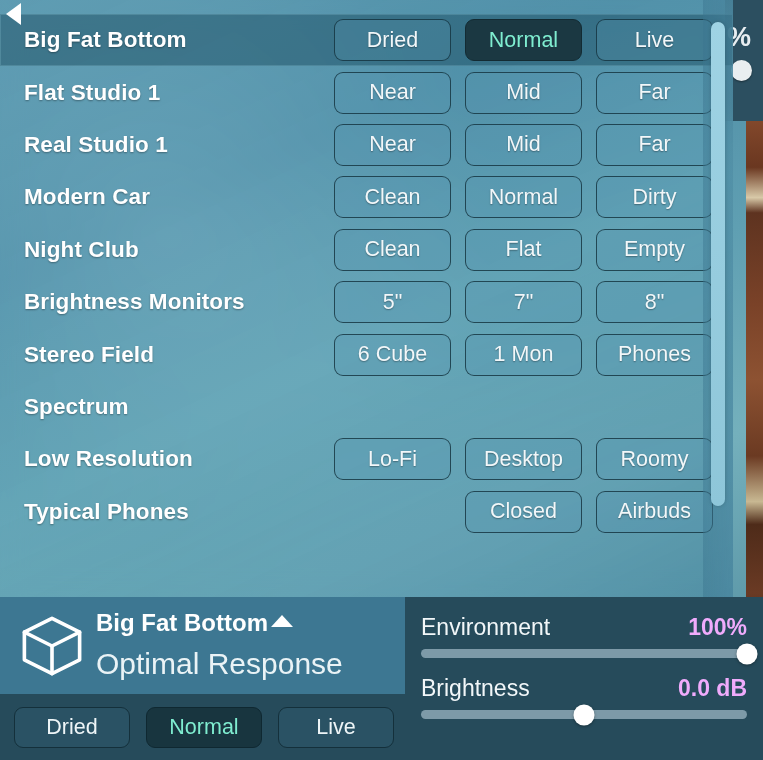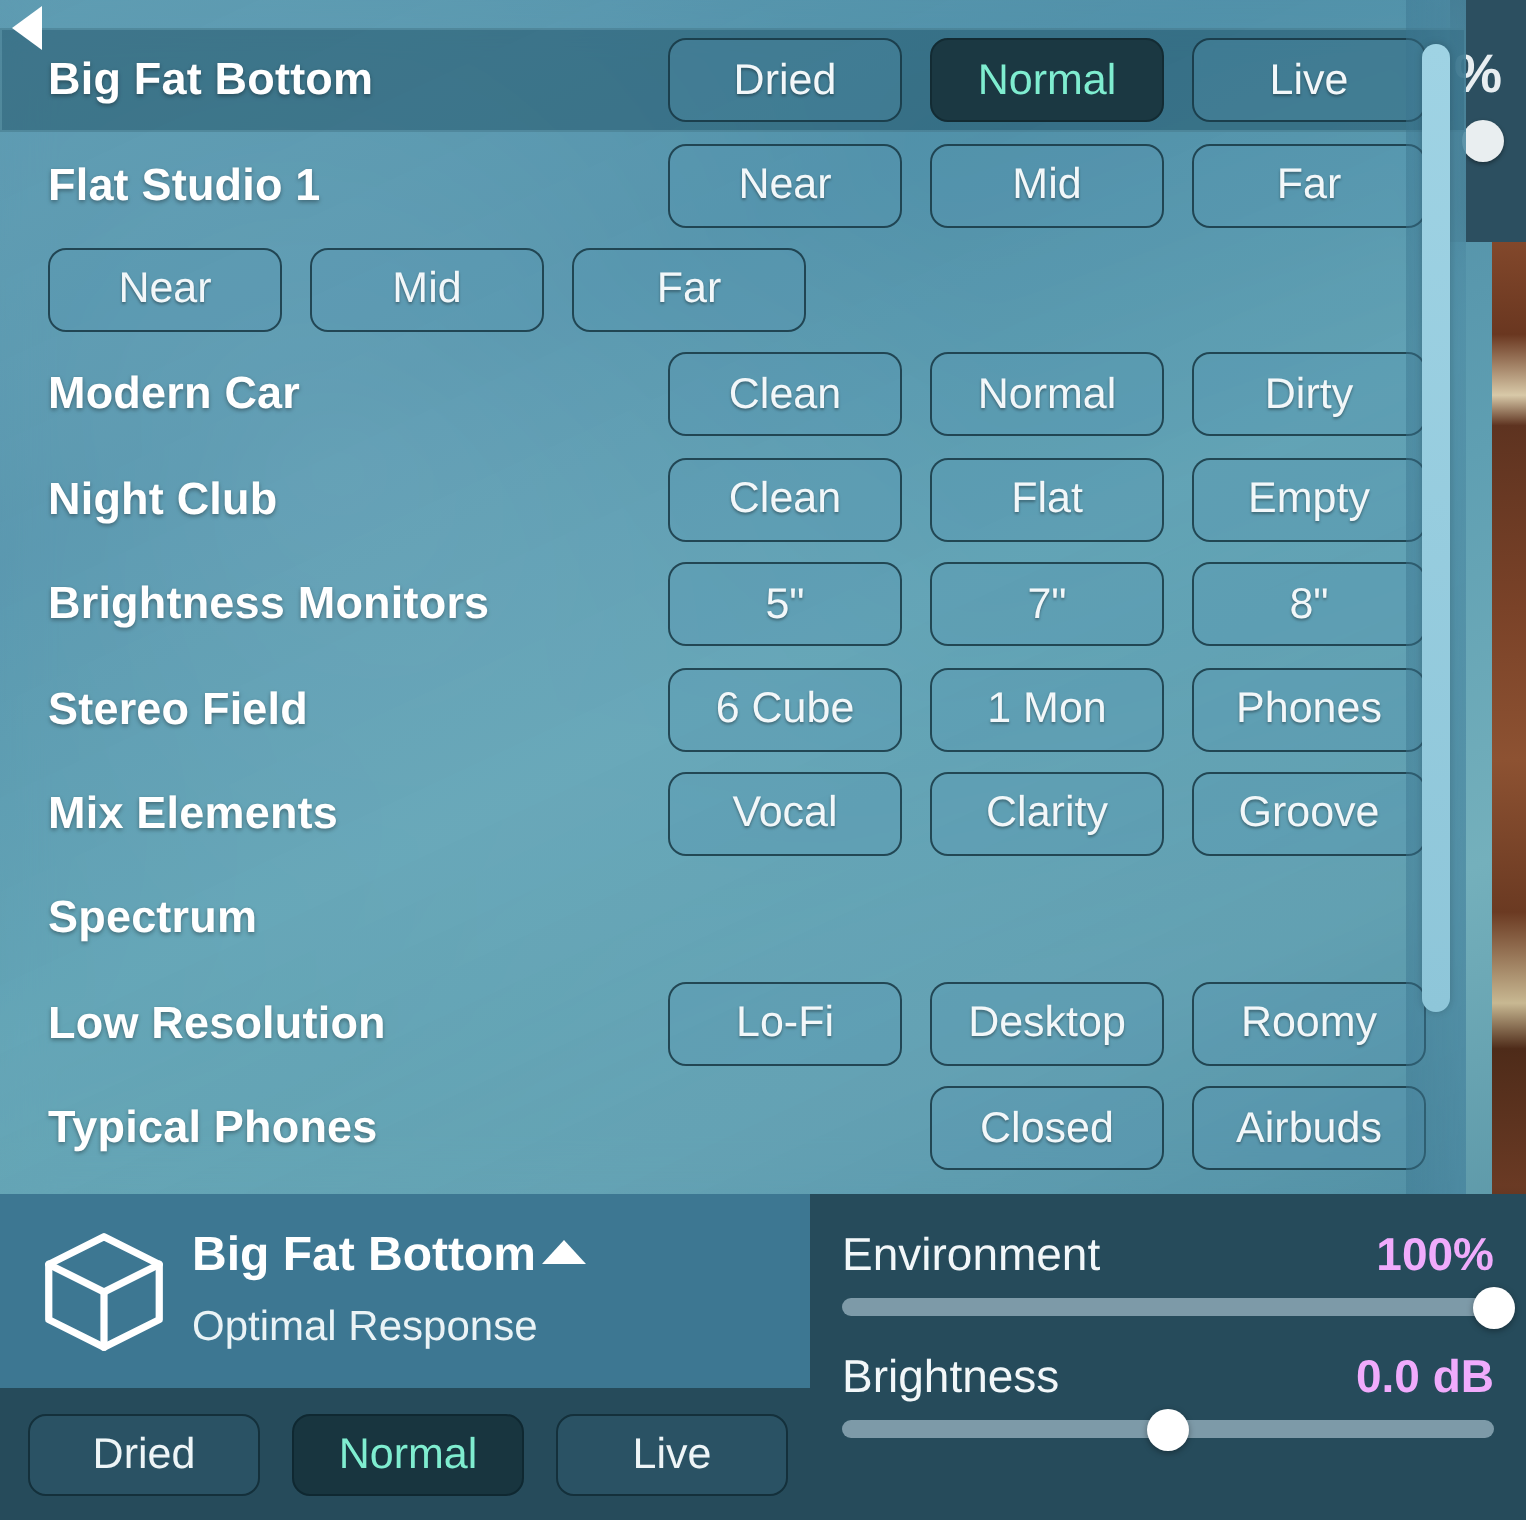--- a/index.html
+++ b/index.html
@@ -210,21 +210,21 @@
   .collapse-arrow {
     width: 0; height: 0;
     border-left: 11px solid transparent;
     border-right: 11px solid transparent;
     border-bottom: 12px solid #ffffff;
     margin-bottom: 4px;
     cursor: pointer;
   }
   .preset-sub {
     color: #eaf3f6;
-    font-size: 21px;
+    font-size: 30px;
     font-weight: normal;
     margin-top: 12px;
   }
 
   .bottom-btn-row {
     display: flex;
     gap: 16px;
     padding: 13px 0 0 14px;
   }
   .bottom-btn {
@@ -316,20 +316,21 @@
         </div>
         <div class="preset-row">
           <div class="preset-name">Flat Studio 1</div>
           <div class="opt-group">
             <div class="opt-btn">Near</div>
             <div class="opt-btn">Mid</div>
             <div class="opt-btn">Far</div>
           </div>
         </div>
         <div class="preset-row">
+          <div class="preset-name">Real Studio 1</div>
           <div class="opt-group">
             <div class="opt-btn">Near</div>
             <div class="opt-btn">Mid</div>
             <div class="opt-btn">Far</div>
           </div>
         </div>
         <div class="preset-row">
           <div class="preset-name">Modern Car</div>
           <div class="opt-group">
             <div class="opt-btn">Clean</div>
@@ -352,28 +353,20 @@
             <div class="opt-btn">7"</div>
             <div class="opt-btn">8"</div>
           </div>
         </div>
         <div class="preset-row">
           <div class="preset-name">Stereo Field</div>
           <div class="opt-group">
             <div class="opt-btn">6 Cube</div>
             <div class="opt-btn">1 Mon</div>
             <div class="opt-btn">Phones</div>
-          </div>
-        </div>
-        <div class="preset-row">
-          <div class="preset-name">Mix Elements</div>
-          <div class="opt-group">
-            <div class="opt-btn">Vocal</div>
-            <div class="opt-btn">Clarity</div>
-            <div class="opt-btn">Groove</div>
           </div>
         </div>
         <div class="preset-row">
           <div class="preset-name">Spectrum</div>
         </div>
         <div class="preset-row">
           <div class="preset-name">Low Resolution</div>
           <div class="opt-group">
             <div class="opt-btn">Lo-Fi</div>
             <div class="opt-btn">Desktop</div>

